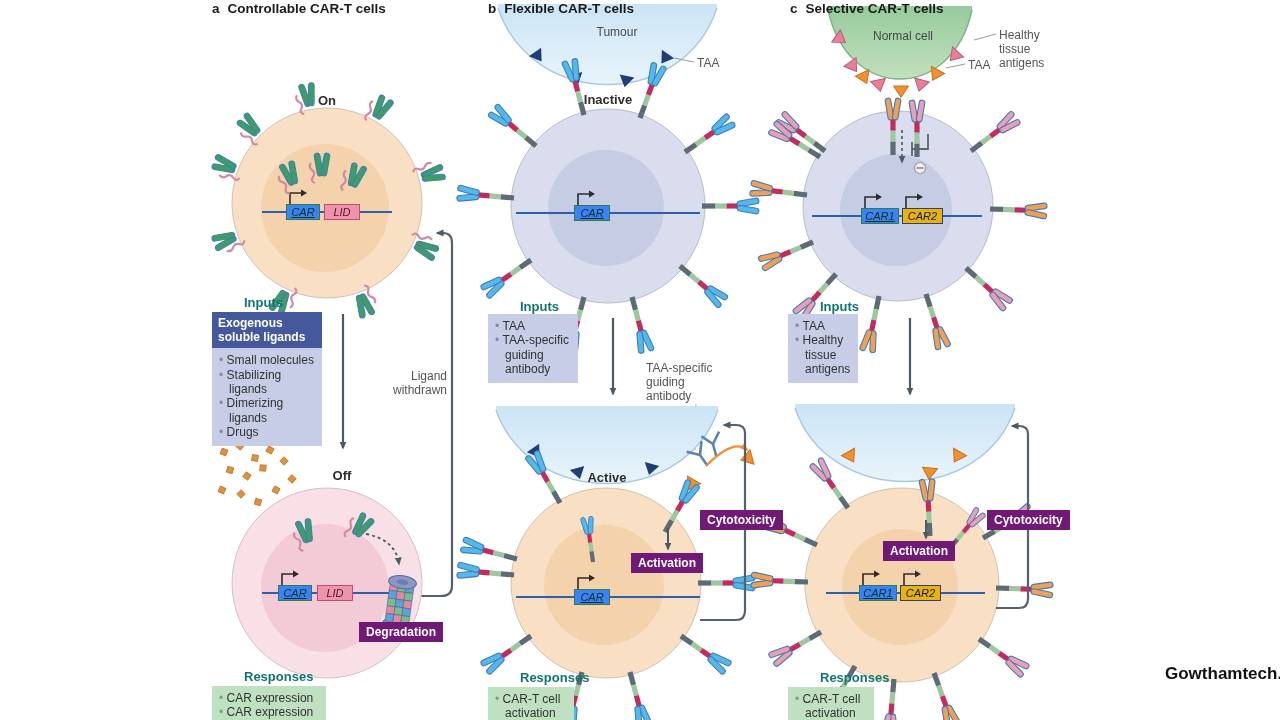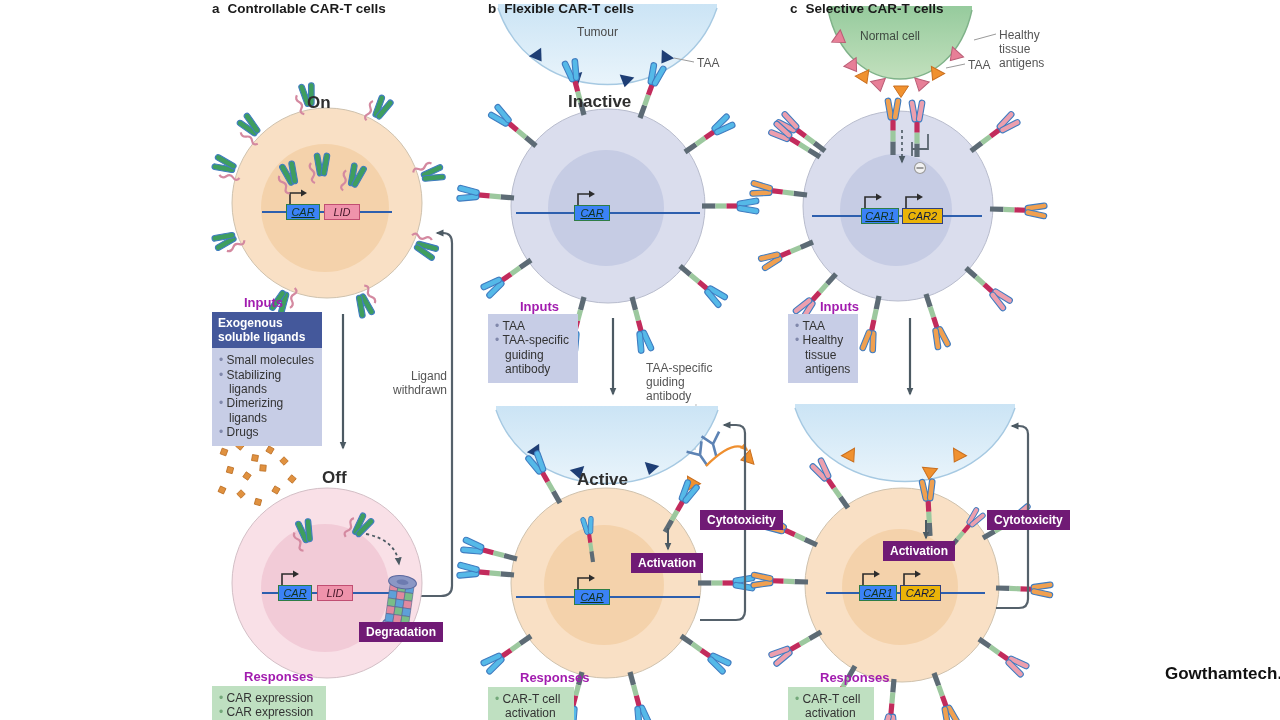--- a/index.html
+++ b/index.html
@@ -1,36 +1,36 @@
 <!DOCTYPE html>
 <html><head>
 <meta charset="utf-8">
 <style>
   html,body{margin:0;padding:0;background:#fff;font-family:"Liberation Sans",sans-serif;}
   .canvas{position:relative;width:1280px;height:720px;background:#ffffff;overflow:hidden;}
   .panel-header{position:absolute;font-size:13.5px;font-weight:bold;color:#1a1a1a;white-space:nowrap;}
   .panel-header .letter{margin-right:8px;}
-  .state-label{position:absolute;font-size:17px;font-weight:bold;color:#2e2e2e;}
+  .state-label{position:absolute;font-size:13px;font-weight:bold;color:#2e2e2e;}
   .grey-label{position:absolute;font-size:12px;color:#555;line-height:1.18;}
-  .section-heading{position:absolute;font-size:13px;font-weight:bold;color:#a21caf;padding-left:32px;}
+  .section-heading{position:absolute;font-size:13px;font-weight:bold;color:#0f766e;padding-left:32px;}
   .info-box{position:absolute;font-size:12px;color:#333;box-sizing:border-box;}
   .box-title{background:#44589b;color:#fff;font-weight:bold;padding:4px 6px;line-height:1.18;}
   ul.box-list{margin:0;padding:5px 5px 6px 7px;list-style:none;line-height:1.2;}
   ul.box-list li{padding-left:10px;text-indent:-10px;}
   ul.purple{background:#c7cde6;}
   ul.purple li::before{content:"\2022\00a0";color:#8088ab;}
   ul.green{background:#bfe0c1;}
   ul.green li::before{content:"\2022\00a0";color:#74a87a;}
   .dark-box{position:absolute;background:#701a75;color:#fff;font-weight:bold;font-size:12px;padding:3px 7px;white-space:nowrap;}
   .gene-box{position:absolute;display:flex;align-items:center;justify-content:center;font-style:italic;font-size:11px;box-sizing:border-box;}
   .gene-green{background:#3b82f6;border:1.2px solid #2e7d46;color:#10331c;text-decoration:underline;}
   .gene-pink{background:#ef93ab;border:1.2px solid #c14e72;color:#47182a;}
   .gene-blue{background:#eab308;border:1.2px solid #2f3f7e;color:#0d1742;}
   .watermark{position:absolute;font-size:17px;font-weight:bold;color:#111;}
-  .center{text-align:left;}
+  .center{text-align:center;}
   .right{text-align:right;}
 </style>
 </head>
 <body>
 
 <div class="canvas">
 
 <svg width="1280" height="720" viewBox="0 0 1280 720" style="position:absolute;left:0;top:0">
   <defs>
     <marker id="ah" markerWidth="9" markerHeight="8" refX="6.5" refY="3.5" orient="auto" markerUnits="userSpaceOnUse">

